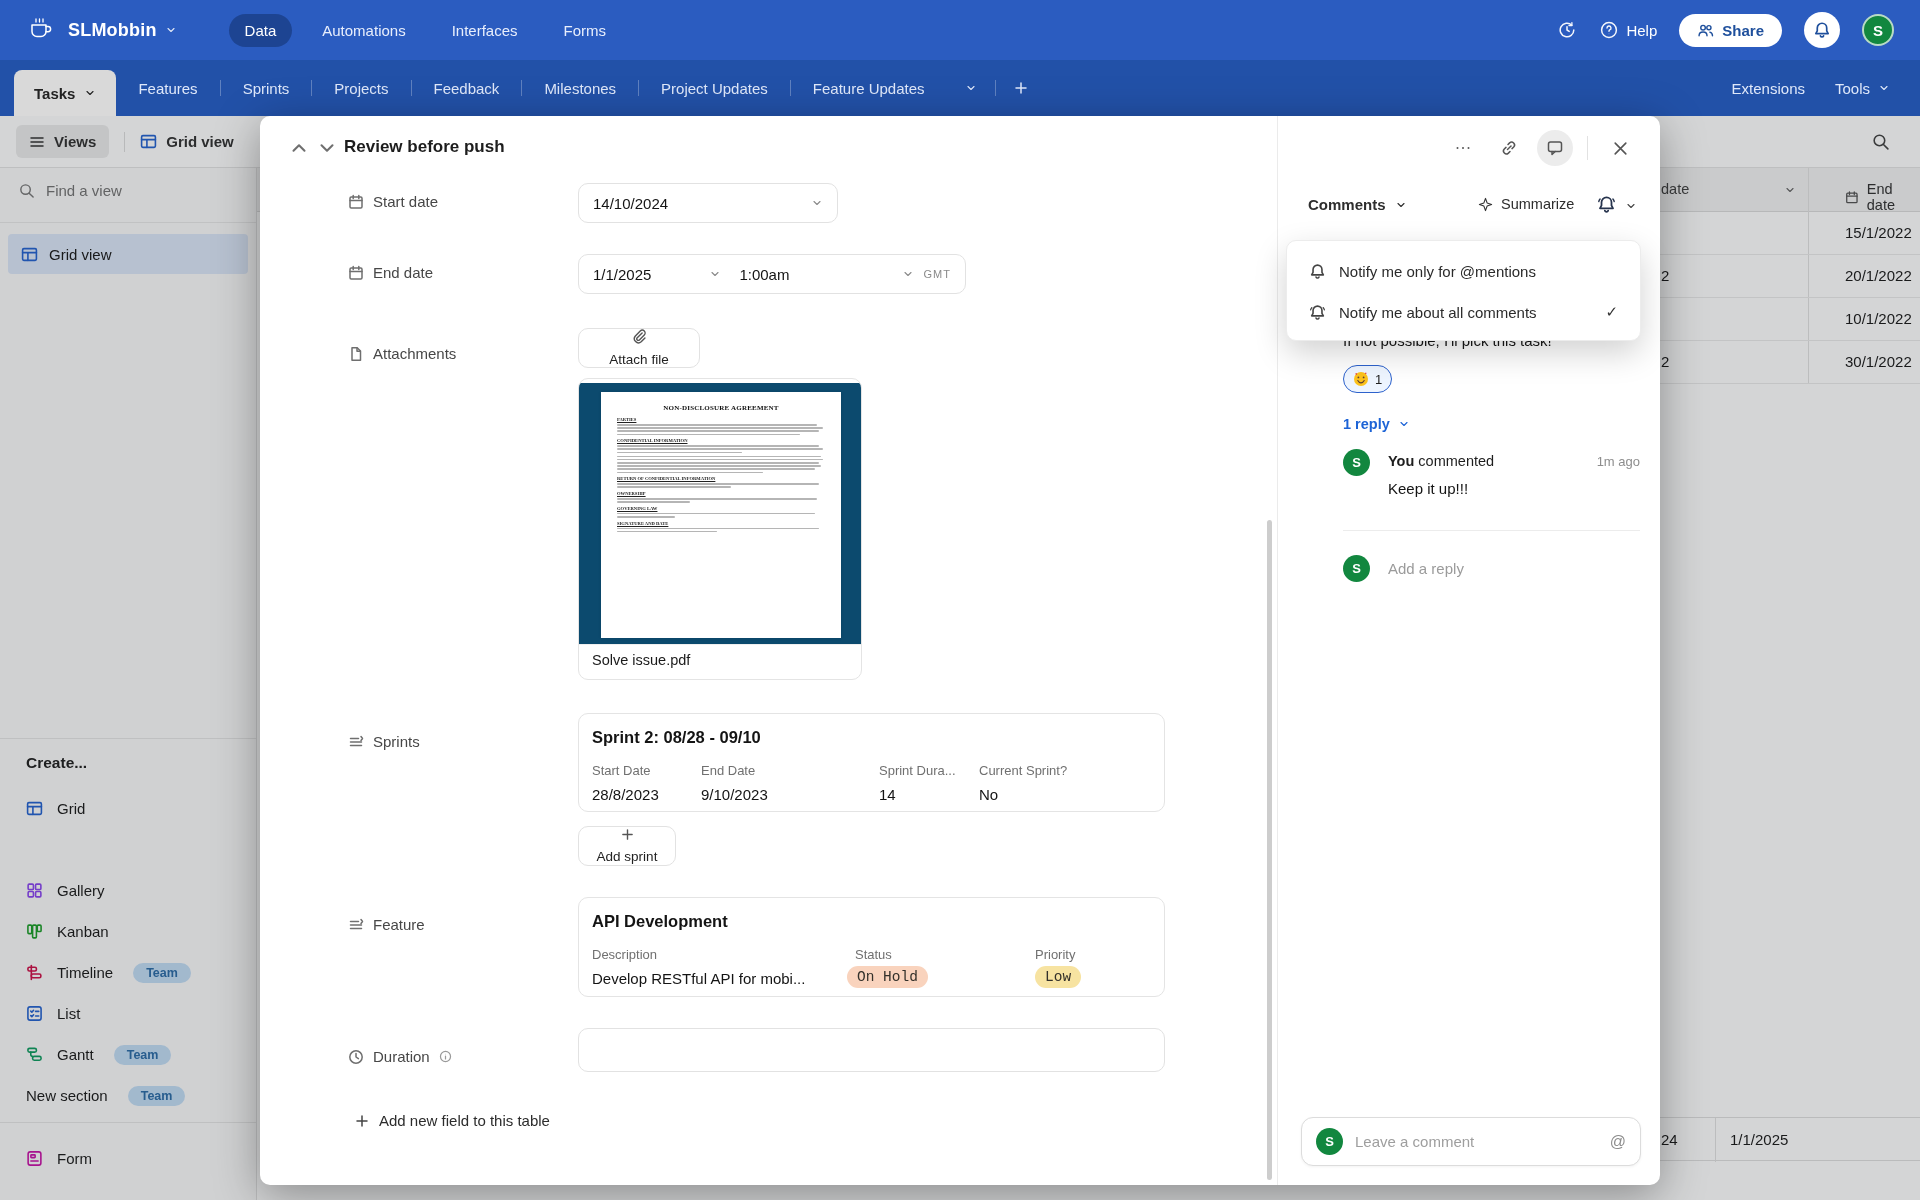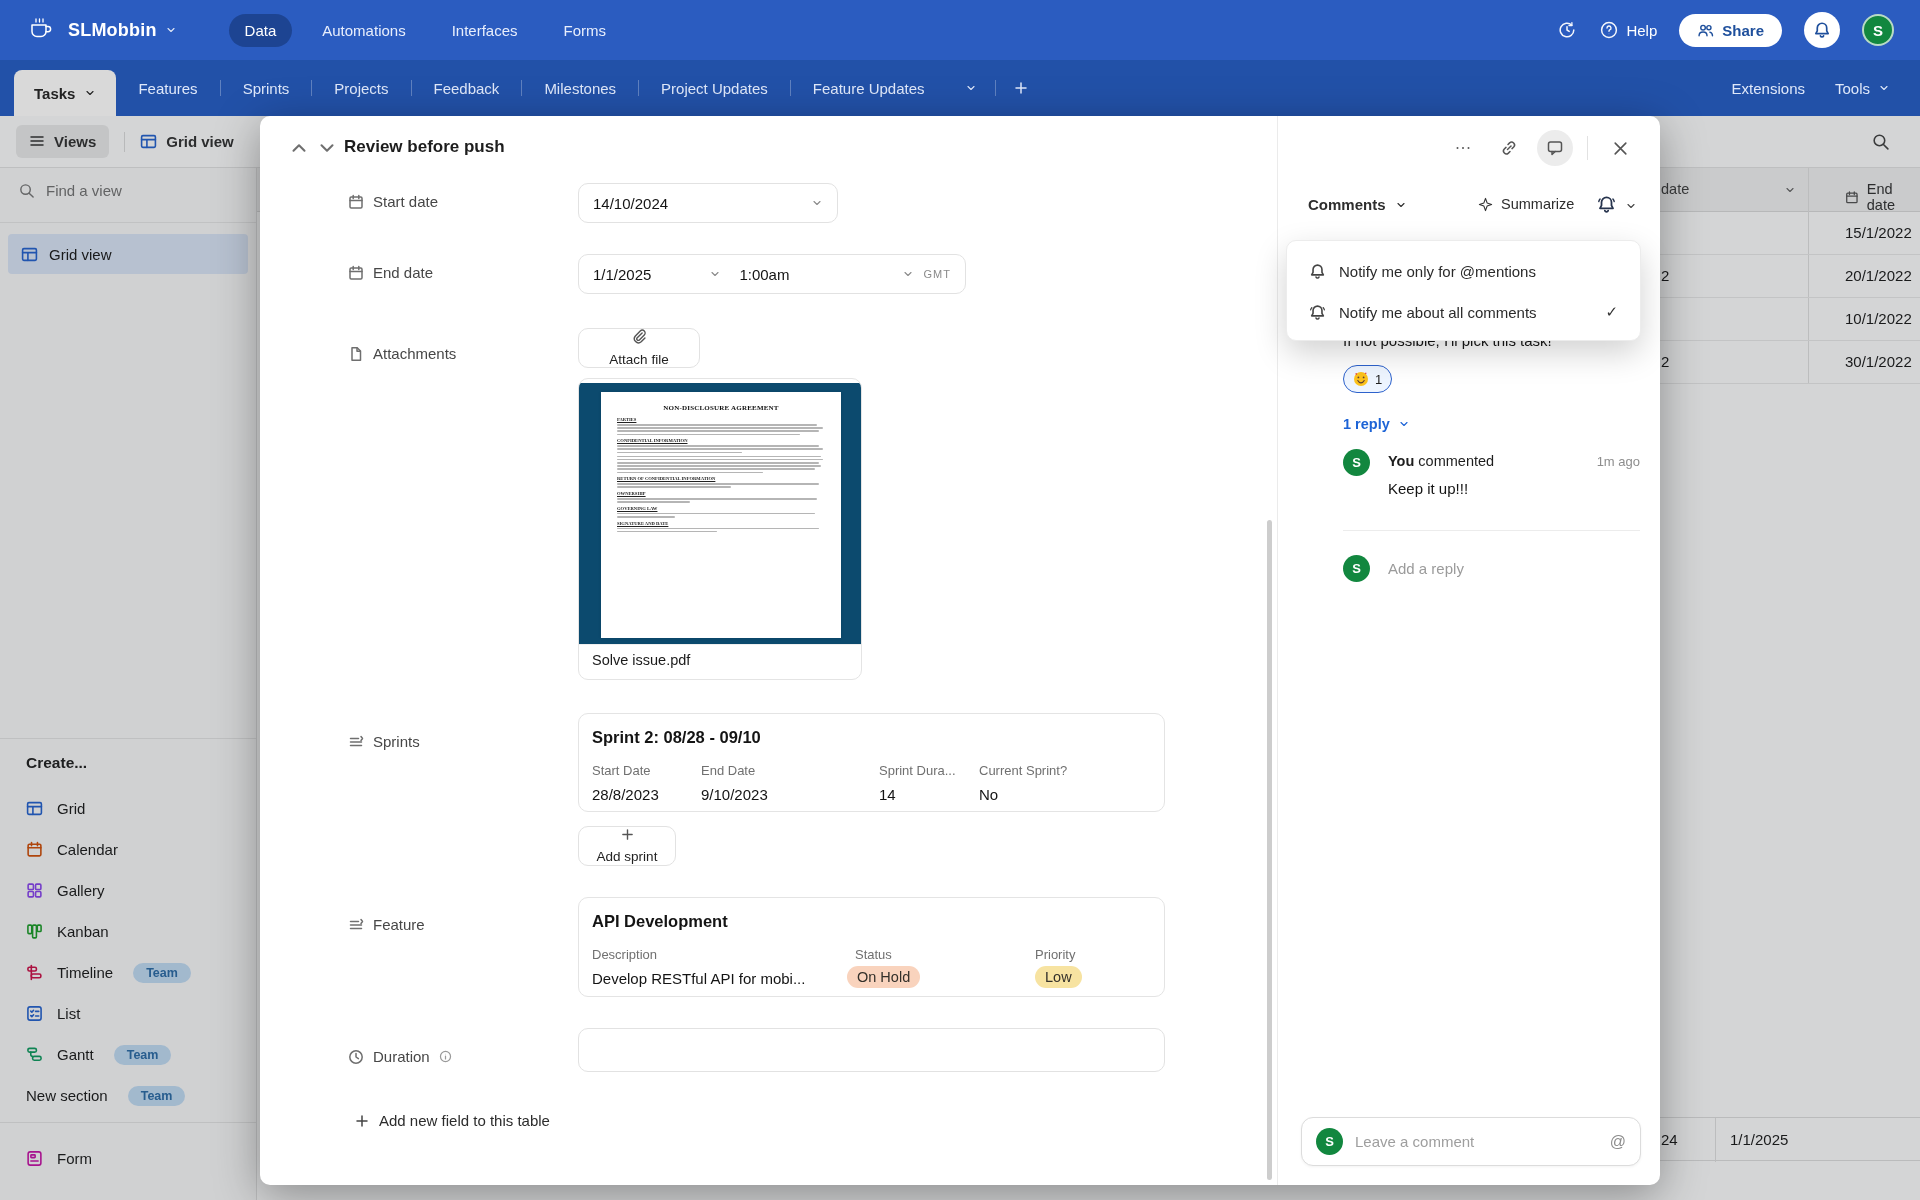--- a/index.html
+++ b/index.html
@@ -28,21 +28,21 @@
   .tabbar { position:absolute; left:0; top:60px; width:100%; height:56px; background:#2251a8; display:flex; align-items:center; padding-left:14px; color:#dfe8fa; z-index:20; }
   .tab-active { align-self:flex-end; height:46px; background:#d9d9d9; color:#222; border-radius:8px 8px 0 0; display:flex; align-items:center; gap:9px; padding:0 20px; font-size:15px; font-weight:600; }
   .ttab { font-size:15px; padding:0 22px; white-space:nowrap; }
   .tsep { width:1px; height:16px; background:rgba(255,255,255,.28); }
   .tab-extra { display:flex; align-items:center; padding:0 18px; }
   .tab-right { margin-left:auto; display:flex; align-items:center; gap:30px; padding-right:30px; font-size:15px; }
   .tools-wrap { display:flex; align-items:center; gap:8px; }
 
   
   .toolbar { position:absolute; left:0; top:116px; width:100%; height:52px; background:#fff; border-bottom:1px solid #e4e4e4; display:flex; align-items:center; padding:0 16px; z-index:1; }
-  .views-btn { display:flex; align-items:flex-start; gap:9px; background:#ececec; border-radius:6px; padding:8px 13px; font-size:15px; font-weight:600; color:#333; }
+  .views-btn { display:flex; align-items:flex-end; gap:9px; background:#ececec; border-radius:6px; padding:8px 13px; font-size:15px; font-weight:600; color:#333; }
   .tool-sep { width:1px; height:20px; background:#ddd; margin:0 15px; }
   .viewname { display:flex; align-items:center; gap:9px; font-size:15px; font-weight:600; color:#333; }
   .toolbar-search { margin-left:auto; margin-right:14px; width:19px; height:19px; color:#444; }
 
   .sidebar { position:absolute; left:0; top:168px; width:257px; bottom:0; background:#fbfbfb; border-right:1px solid #e2e2e2; z-index:1; }
   .sb-search { position:absolute; left:18px; top:14px; display:flex; align-items:center; gap:11px; color:#777; }
   .sb-search input { border:none; outline:none; background:transparent; font-size:15px; color:#333; width:170px; font-family:"Liberation Sans",sans-serif; }
   .sb-div1 { position:absolute; left:0; right:0; top:54px; border-top:1px solid #e8e8e8; }
   .sb-selected { position:absolute; left:8px; right:8px; top:66px; height:40px; background:#dce7f8; border-radius:4px; display:flex; align-items:center; gap:11px; padding-left:13px; font-size:15px; font-weight:500; color:#1b1b1b; }
   .sb-create-div { position:absolute; left:0; right:0; top:570px; border-top:1px solid #e6e6e6; }
@@ -80,21 +80,21 @@
 
   .fields { position:absolute; left:0; top:64px; width:1017px; bottom:0; }
   .f-label { position:absolute; left:88px; display:flex; align-items:center; gap:9px; font-size:15px; color:#474747; }
   .f-label .ic { width:16px; height:16px; color:#6f6f6f; }
   .f-input { position:absolute; left:318px; border:1px solid #e2e2e2; border-radius:10px; background:#fff; display:flex; align-items:center; font-size:15px; color:#141414; }
   .chev-gray { color:#8a8a8a; }
   .f-card { position:absolute; left:318px; border:1px solid #e4e4e4; border-radius:10px; background:#fff; }
   .card-title { position:absolute; left:13px; top:14px; font-size:16.5px; font-weight:600; color:#141414; }
   .mini-lbl { position:absolute; top:49px; font-size:13px; color:#707070; }
   .mini-val { position:absolute; top:72px; font-size:15px; color:#141414; }
-  .pill { display:inline-block; padding:3px 10px; border-radius:999px; font-size:14.5px; color:#33302a; }
+  .pill { display:inline-block; padding:3px 10px; border-radius:999px; font-size:14.5px; color:#33302a;font-family:Liberation Mono, monospace; }
   .f-btn { position:absolute; left:318px; border:1px solid #e2e2e2; border-radius:10px; display:flex; align-items:center; gap:8px; font-size:13.5px; color:#222; justify-content:center;flex-direction:column; }
   .addfield { position:absolute; left:95px; top:932px; display:flex; align-items:center; gap:10px; font-size:15px; color:#2c2c2c; }
   .m-scrollbar { position:absolute; left:1007px; top:340px; width:5px; height:660px; background:#cdcdcd; border-radius:3px; }
 
   
   .att-card { left:318px; top:198px; width:284px; height:302px; overflow:hidden; }
   .att-prev { position:absolute; left:0; top:4px; right:0; height:262px; background:#0c4a6e; border-bottom:1px solid #efefef; }
   .doc-page { position:absolute; left:22px; top:9px; width:240px; height:246px; background:#fff; box-shadow:0 0 3px rgba(0,0,0,.12); padding:12px 16px; }
   .doc-title { font-family:"Liberation Serif",serif; font-size:7px; font-weight:700; text-align:center; letter-spacing:.2px; color:#111; margin-bottom:5px; }
   .doc-h { font-family:"Liberation Serif",serif; font-size:4.6px; font-weight:700; text-decoration:underline; color:#222; margin:3px 0 2px; }
@@ -266,27 +266,20 @@
     </div>
     <div class="sb-create-div"></div>
     <div class="sb-create">Create...</div>
 
     <div class="sb-item" style="top:620px">
       <svg class="ic" viewBox="0 0 16 16" style="color:#2563d0">
           <rect x="1.5" y="2.5" width="13" height="11" rx="1.2"></rect>
           <path d="M1.5 6.2h13M6.5 6.2v7.3"></path>
         </svg>
       <span>Grid</span>
-    </div>
-    <div class="sb-item" style="top:661px">
-      <svg class="ic" viewBox="0 0 16 16" style="color:#d2500a">
-          <rect x="2" y="3" width="12" height="11" rx="1.2"></rect>
-          <path d="M2 6.4h12M5.2 1.5v3M10.8 1.5v3"></path>
-        </svg>
-      <span>Calendar</span>
     </div>
     <div class="sb-item" style="top:702px">
       <svg class="ic" viewBox="0 0 16 16" style="color:#8b46ef">
           <rect x="2" y="2" width="5" height="5" rx="1"></rect>
           <rect x="9" y="2" width="5" height="5" rx="1"></rect>
           <rect x="2" y="9" width="5" height="5" rx="1"></rect>
           <rect x="9" y="9" width="5" height="5" rx="1"></rect>
         </svg>
       <span>Gallery</span>
     </div>

